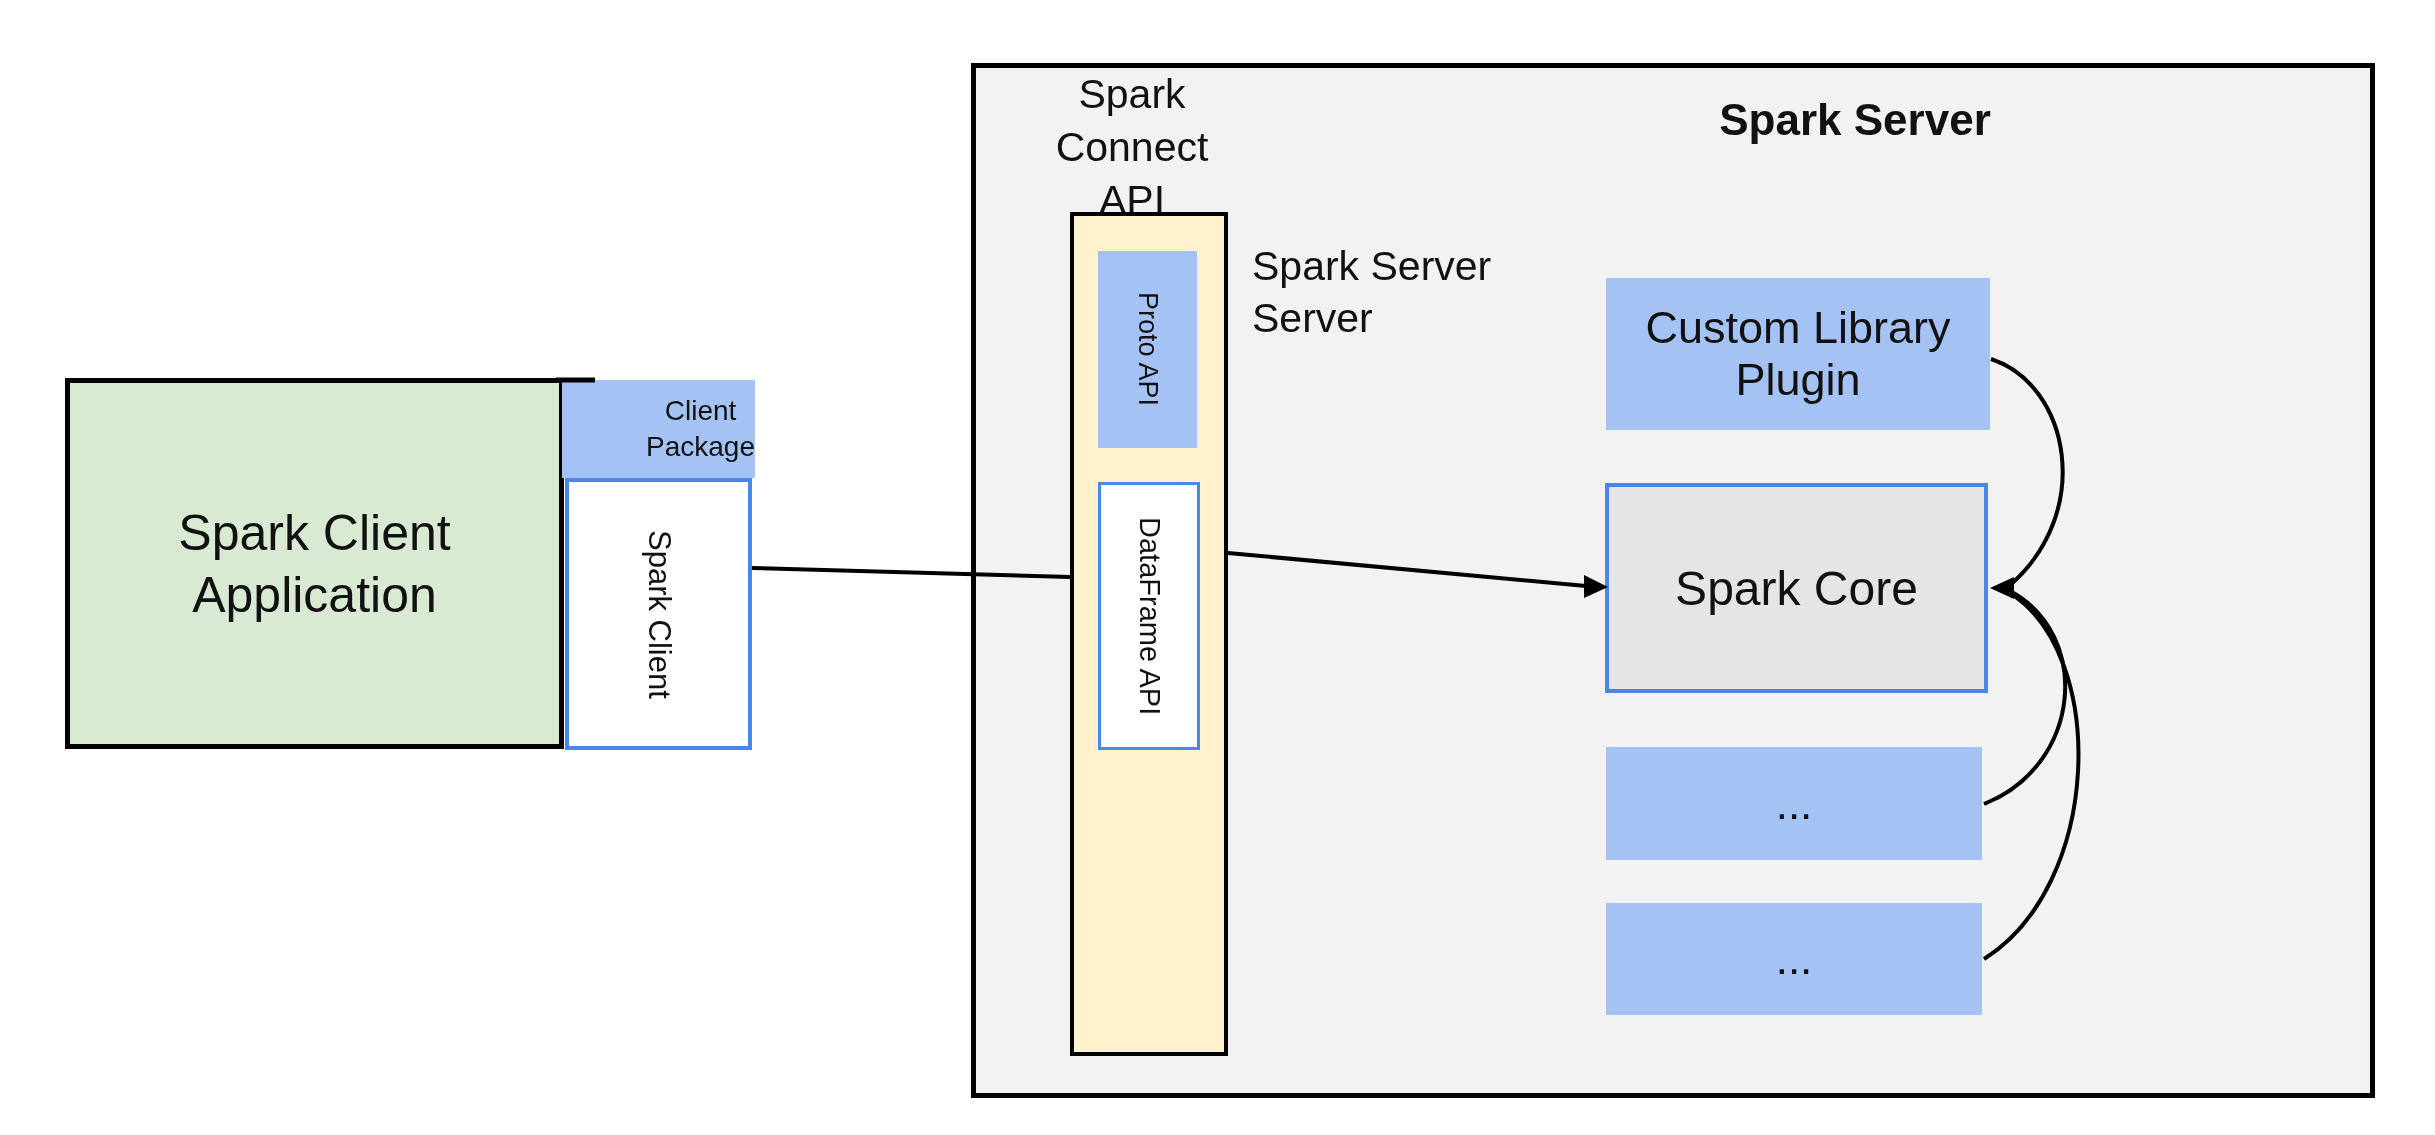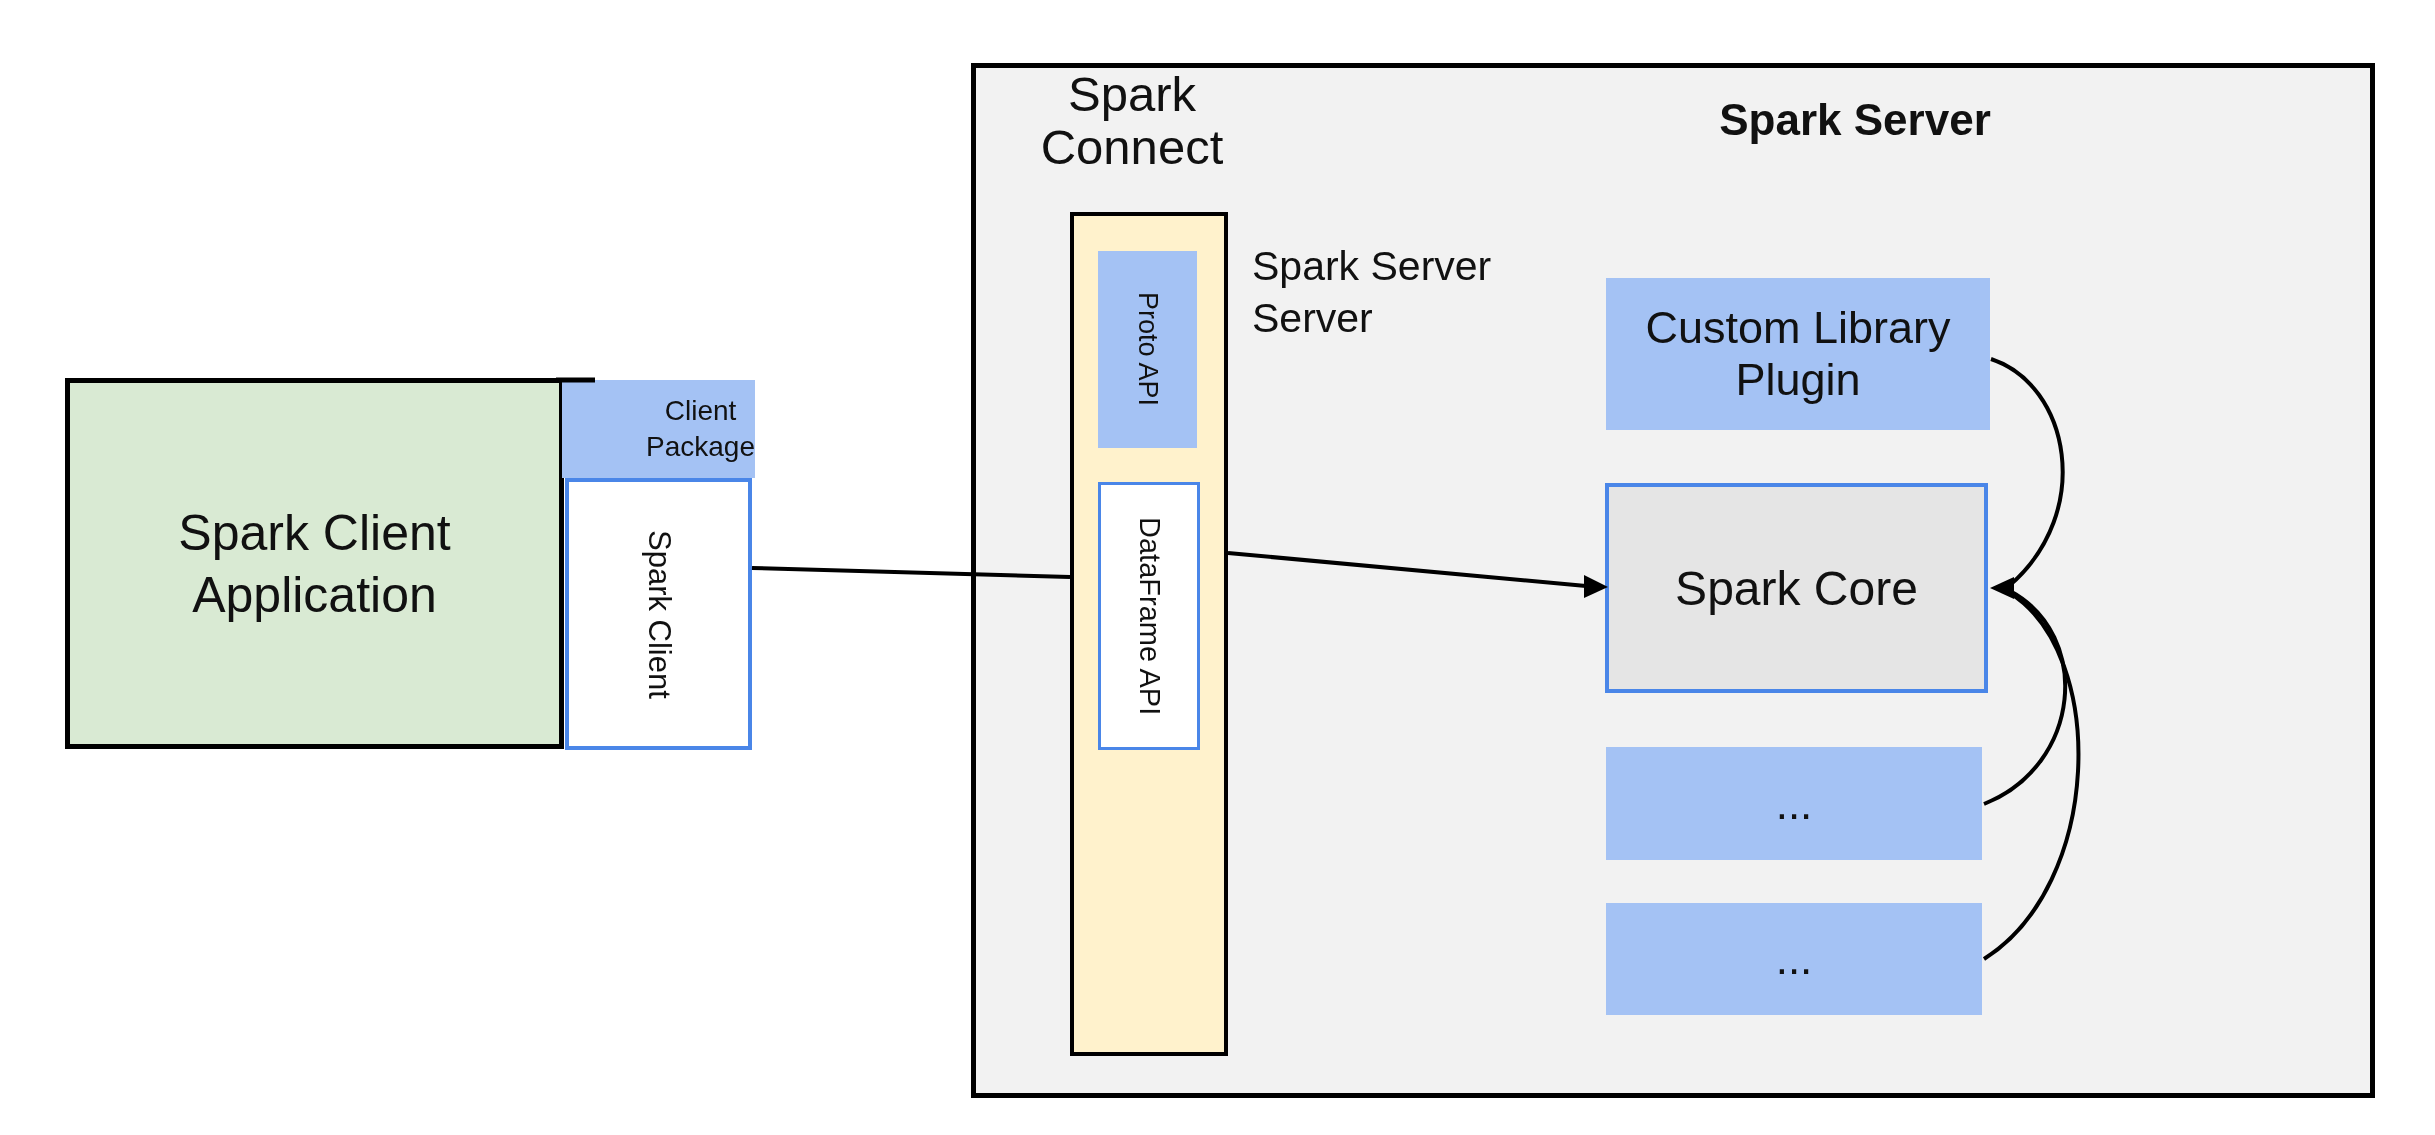--- a/index.html
+++ b/index.html
@@ -39,21 +39,21 @@
     border:4px solid var(--blue-border);
     font-size:31px;
   }
   .server-panel{
     left:971px;top:63px;width:1404px;height:1035px;
     background:var(--server-panel-bg);
     border:5px solid var(--line-black);
   }
   .connect-api-label{
     left:1002px;top:68px;width:260px;
-    font-size:49px;line-height:53px;
+    font-size:41px;line-height:53px;
     display:block;text-align:center;position:absolute;
   }
   .yellow-box{
     left:1070px;top:212px;width:158px;height:844px;
     background:var(--yellow-fill);
     border:4px solid var(--line-black);
   }
   .proto-api-box{
     left:1098px;top:251px;width:99px;height:197px;
     background:var(--blue-fill);
@@ -127,20 +127,21 @@
       <span>Package</span>
     </div>
   </div>
 
   <div class="box spark-client-box">
     <span class="vtext">Spark Client</span>
   </div>
 
   <div class="connect-api-label lines">
     <span>Spark Connect</span>
+    <span>API</span>
   </div>
 
   <div class="box yellow-box"></div>
 
   <div class="box proto-api-box">
     <span class="vtext">Proto API</span>
   </div>
 
   <div class="box dataframe-api-box">
     <span class="vtext">DataFrame API</span>

